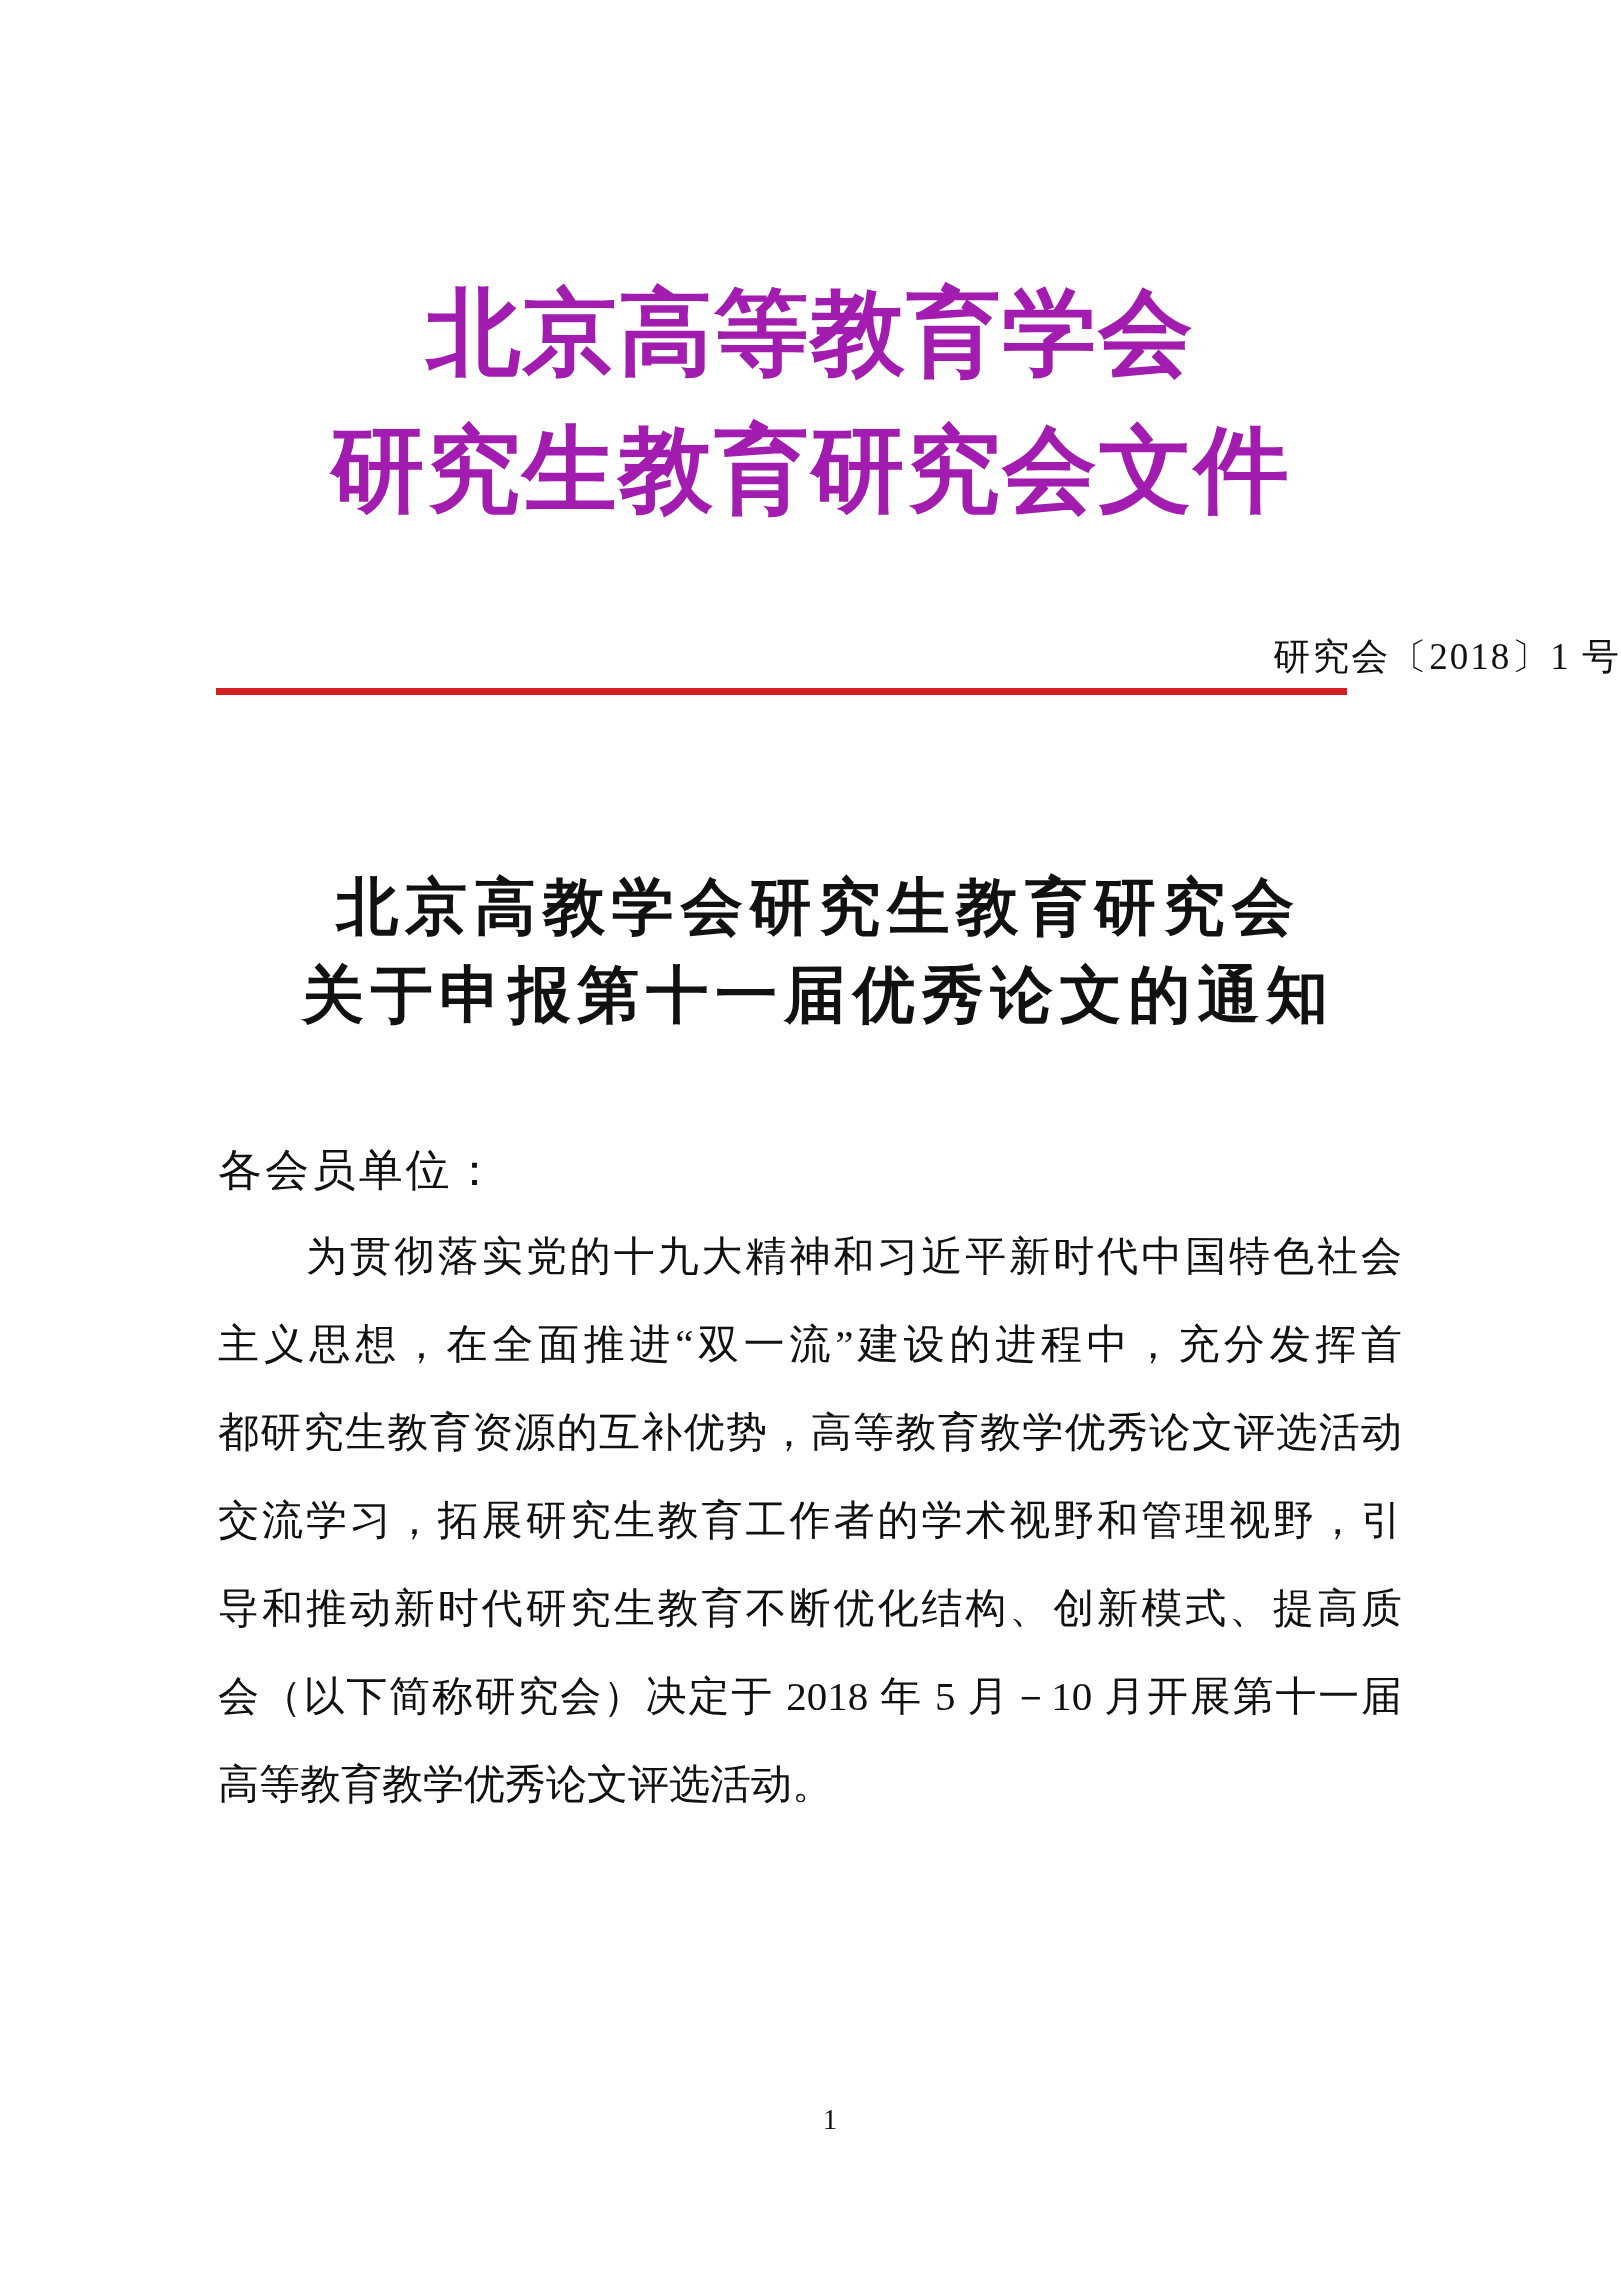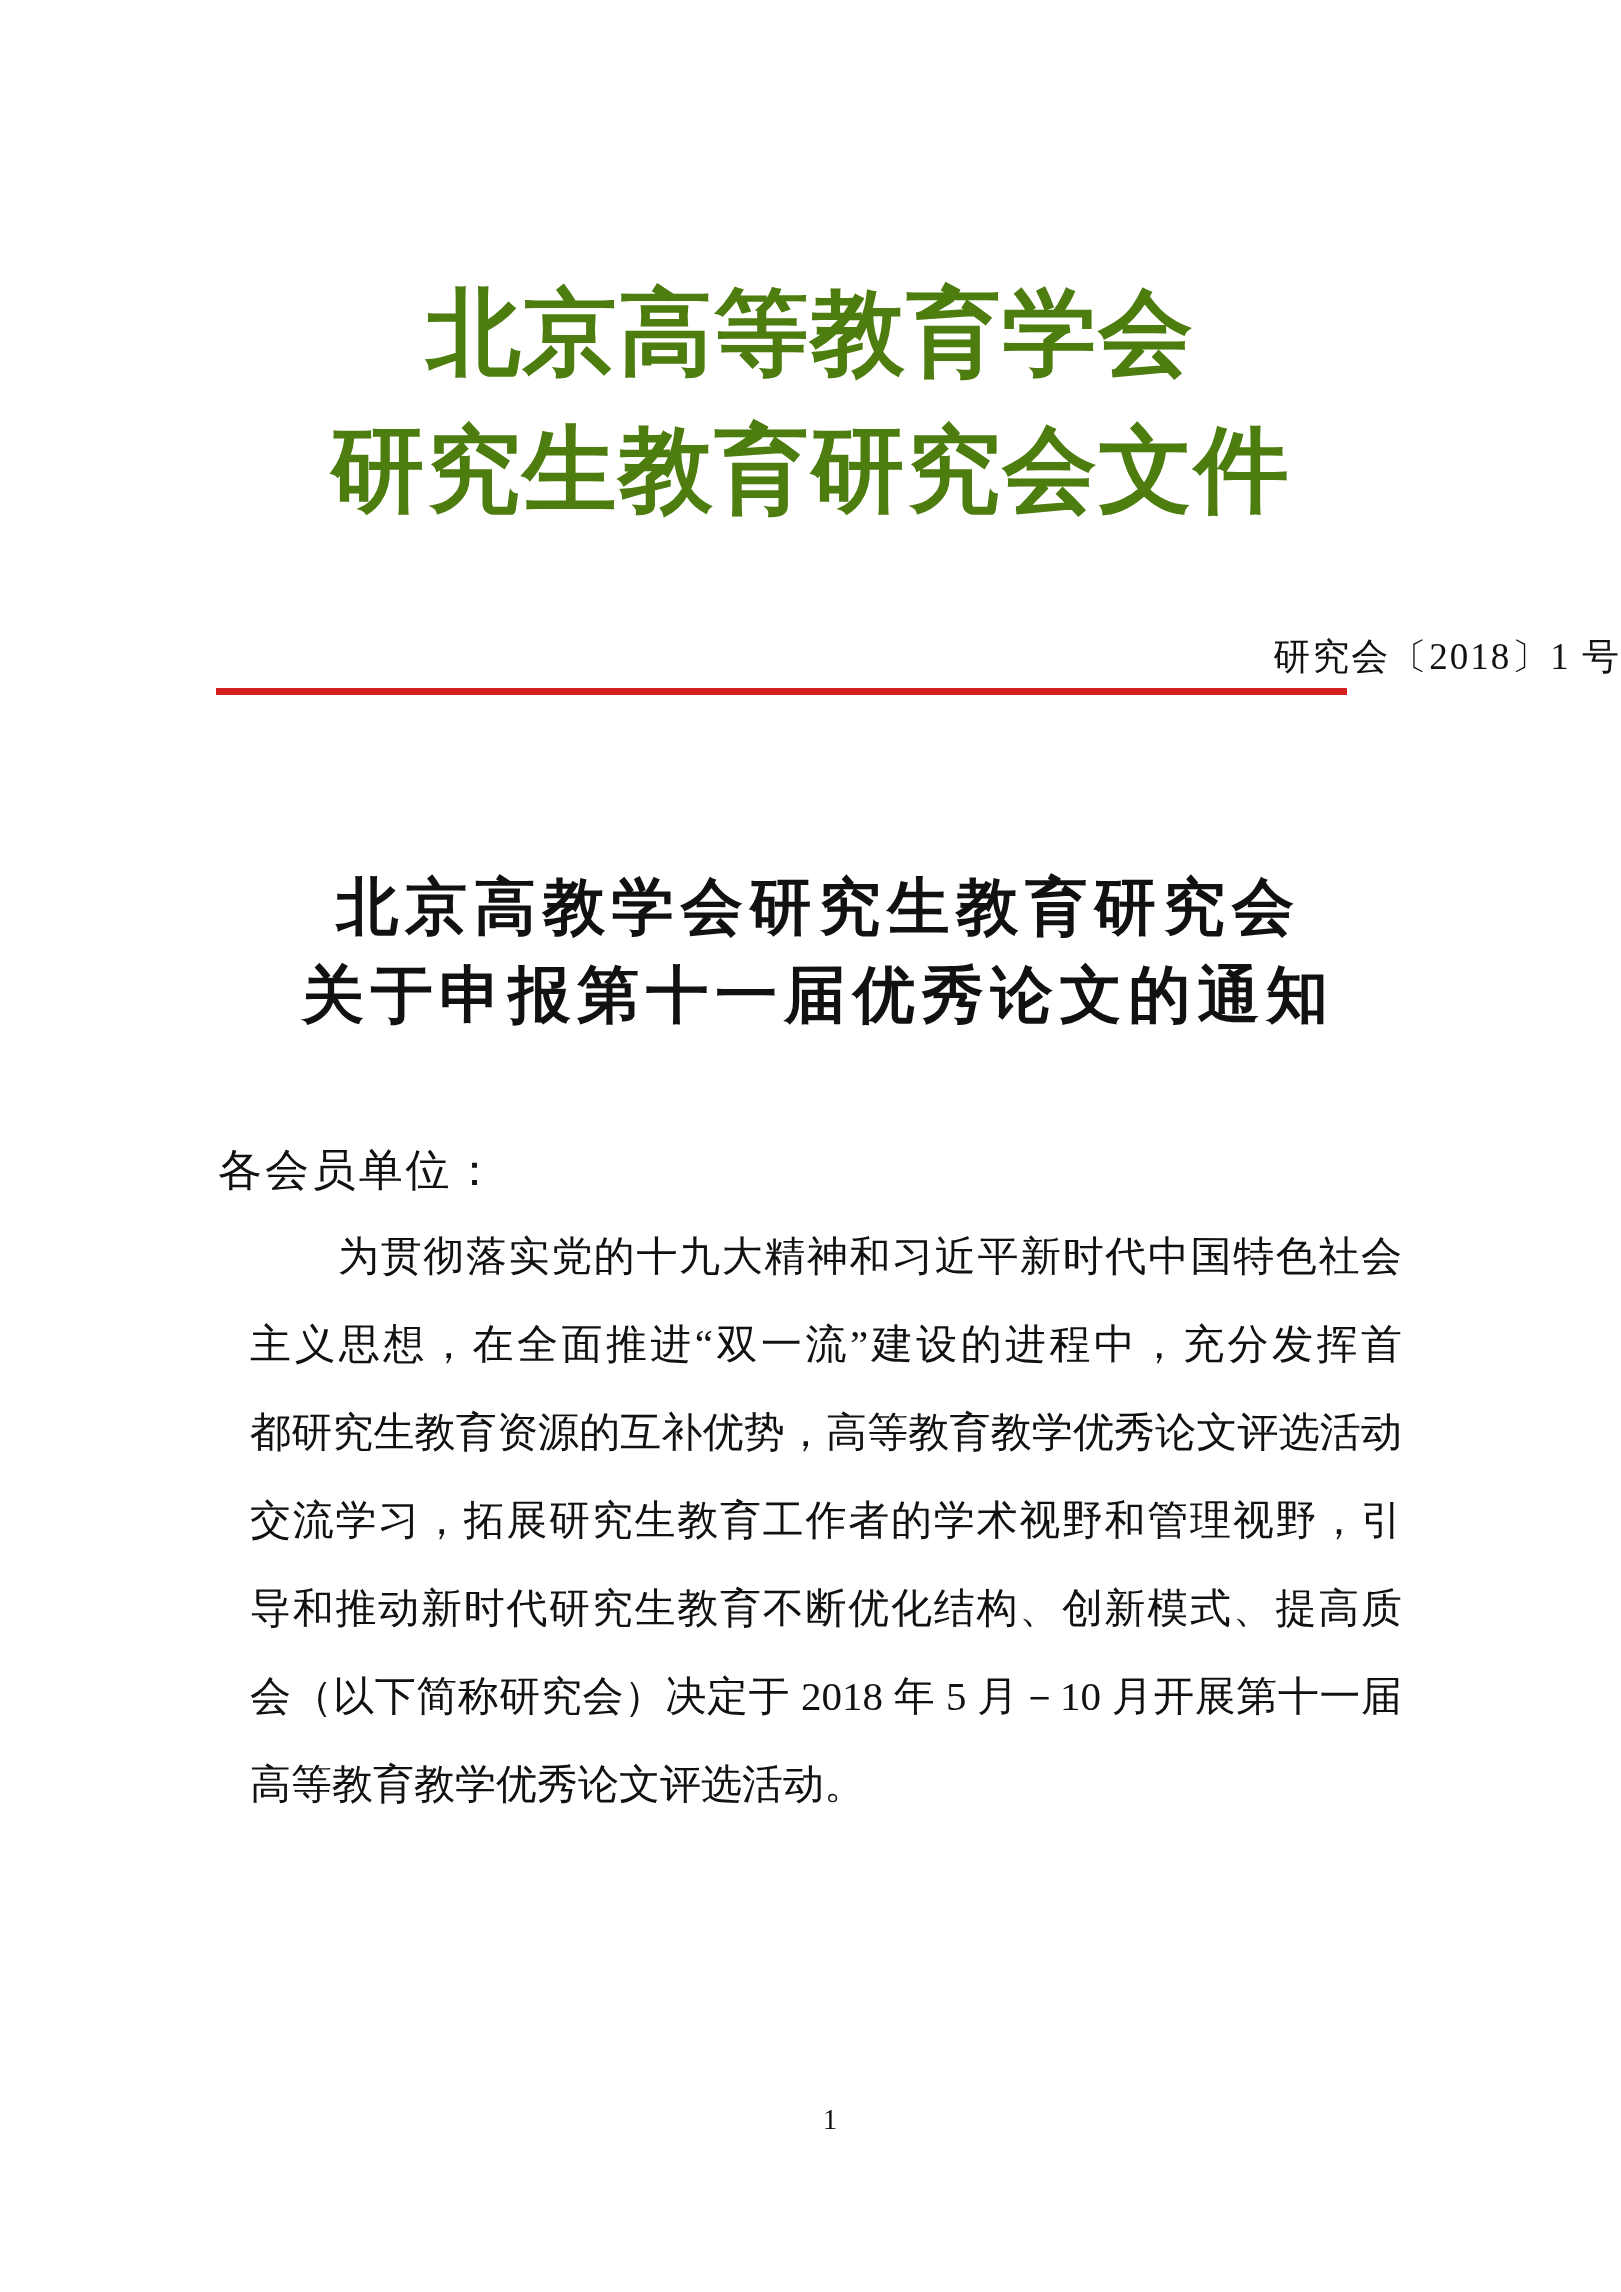--- a/index.html
+++ b/index.html
@@ -82,21 +82,20 @@
     top: 1212px;
     left: 218px;
     width: 1184px;
     font-size: 41px;
     line-height: 88px;
   }
   .body-line {
     text-align: justify;
     text-align-last: justify;
     text-justify: inter-character;
-    margin-left: 32px;
   }
   .body-line.first {
     text-indent: 88px;
   }
   .body-line.last {
     text-align: center;
     text-align-last: left;
   }
 
   
@@ -111,21 +110,21 @@
     box-sizing: border-box;
     text-align: center;
     font-size: 29px;
   }
 </style>
 </head>
 <body>
 
 <div class="page">
 
-  <div class="org-title" style="color: #4d7c0f;">
+  <div class="org-title" style="color: #a21caf;">
     <div>北京高等教育学会</div>
     <div>研究生教育研究会文件</div>
   </div>
 
   <div class="doc-number">研究会〔2018〕1 号</div>
 
   <div class="red-divider" style="background-color: rgb(211, 31, 31);"></div>
 
   <div class="notice-title">
     <div>北京高教学会研究生教育研究会</div>

